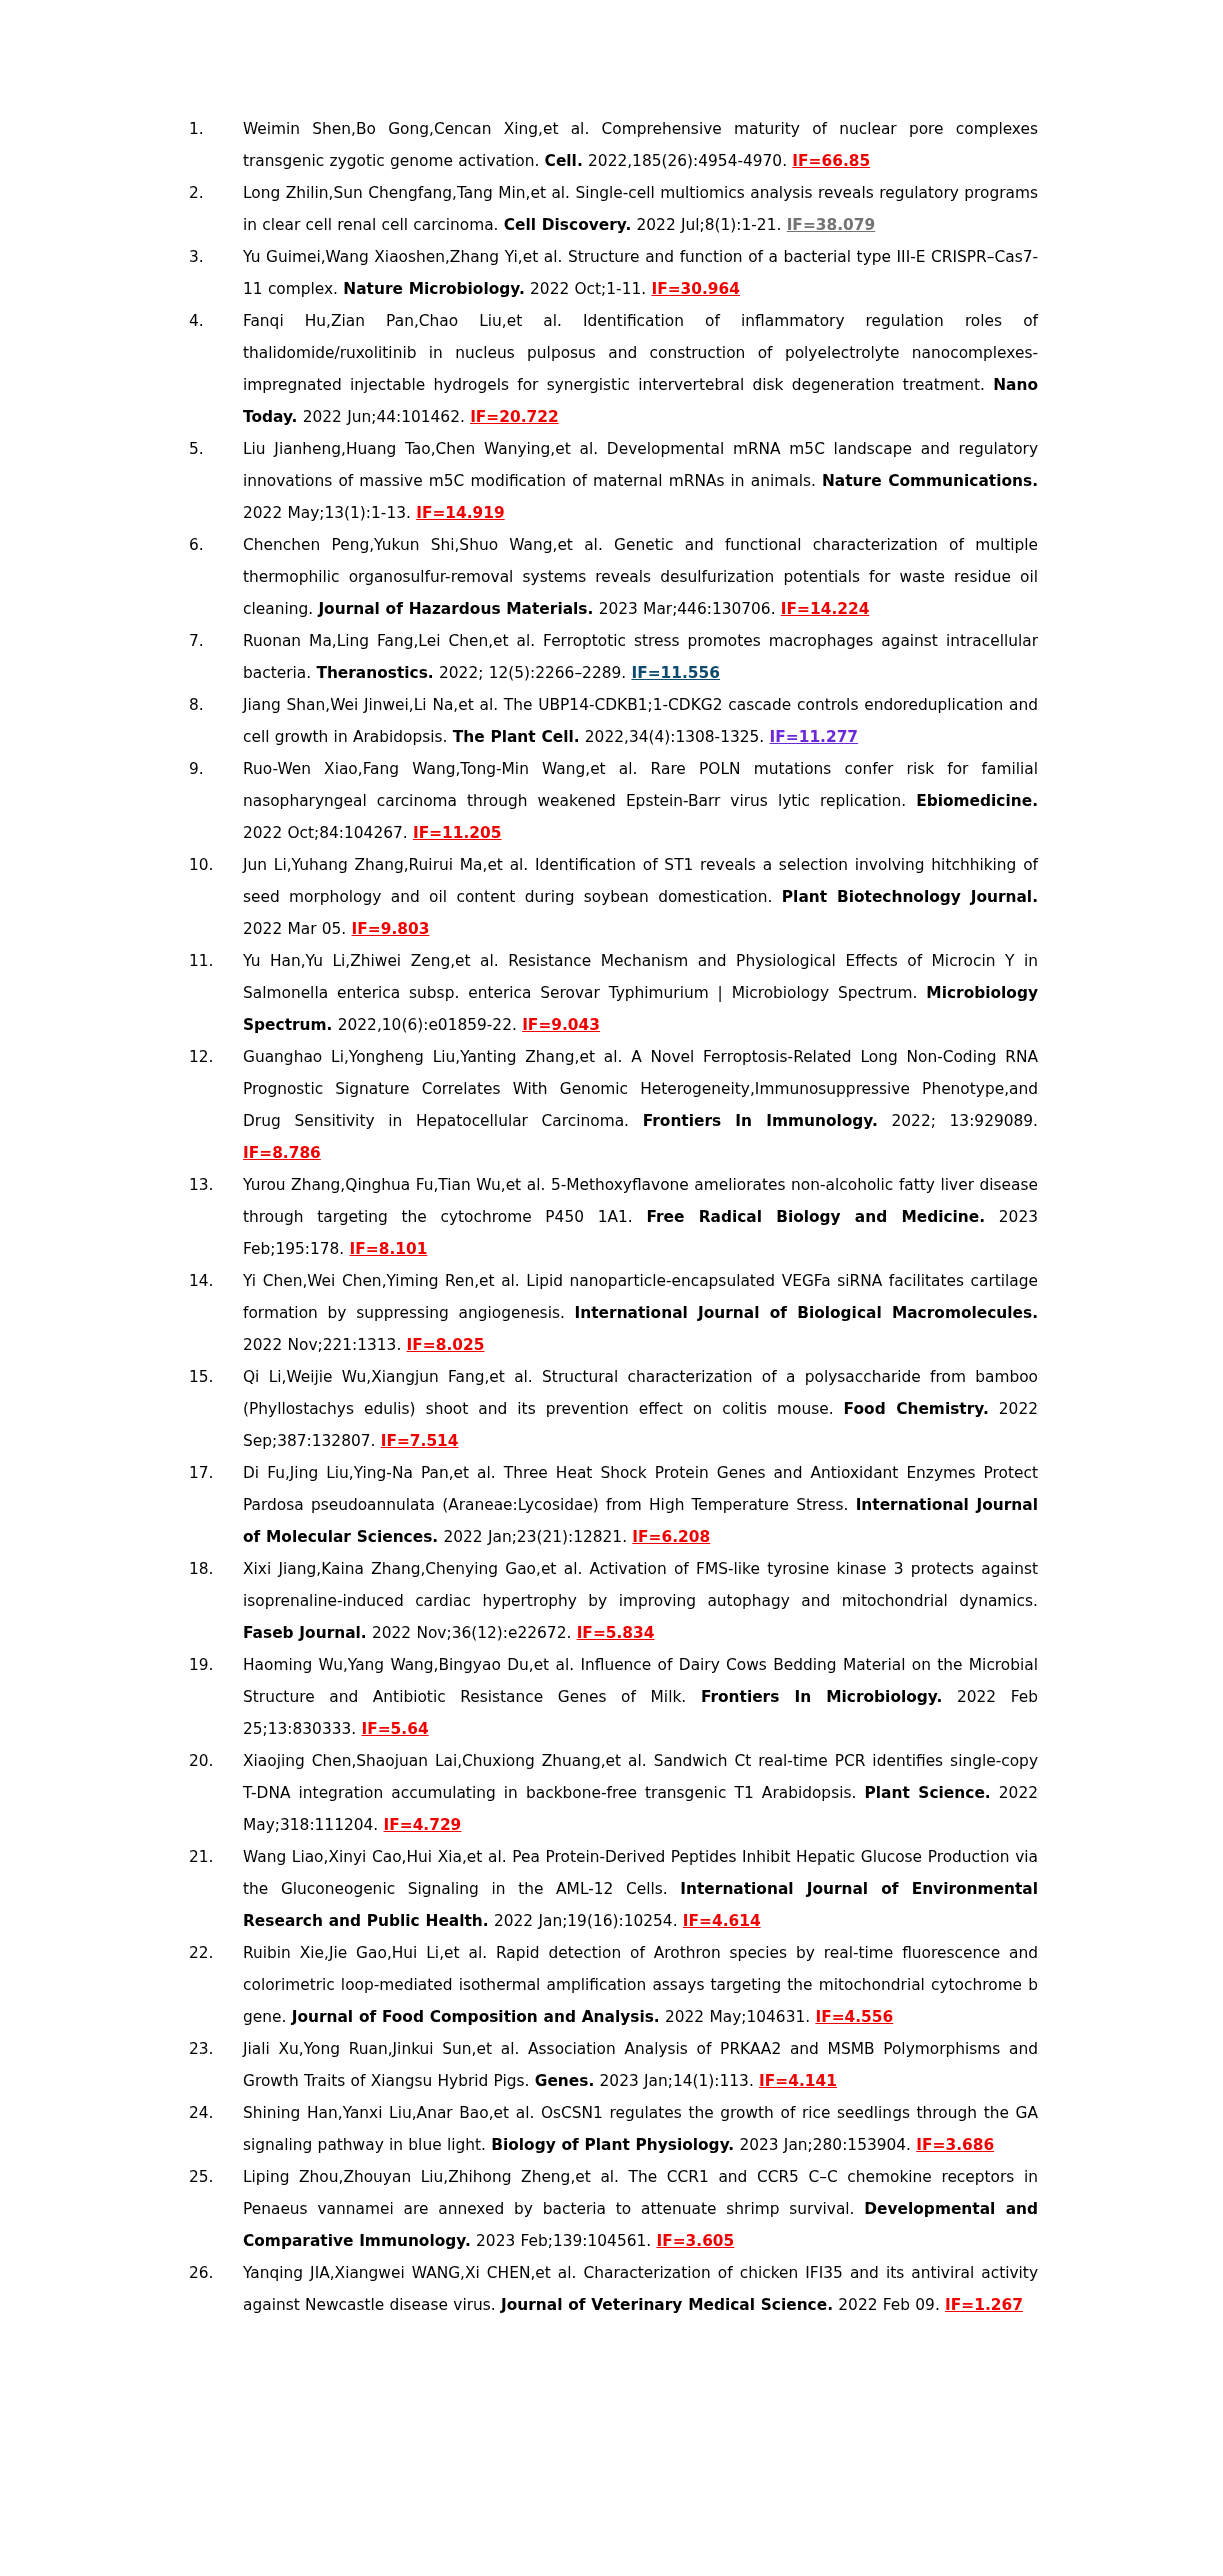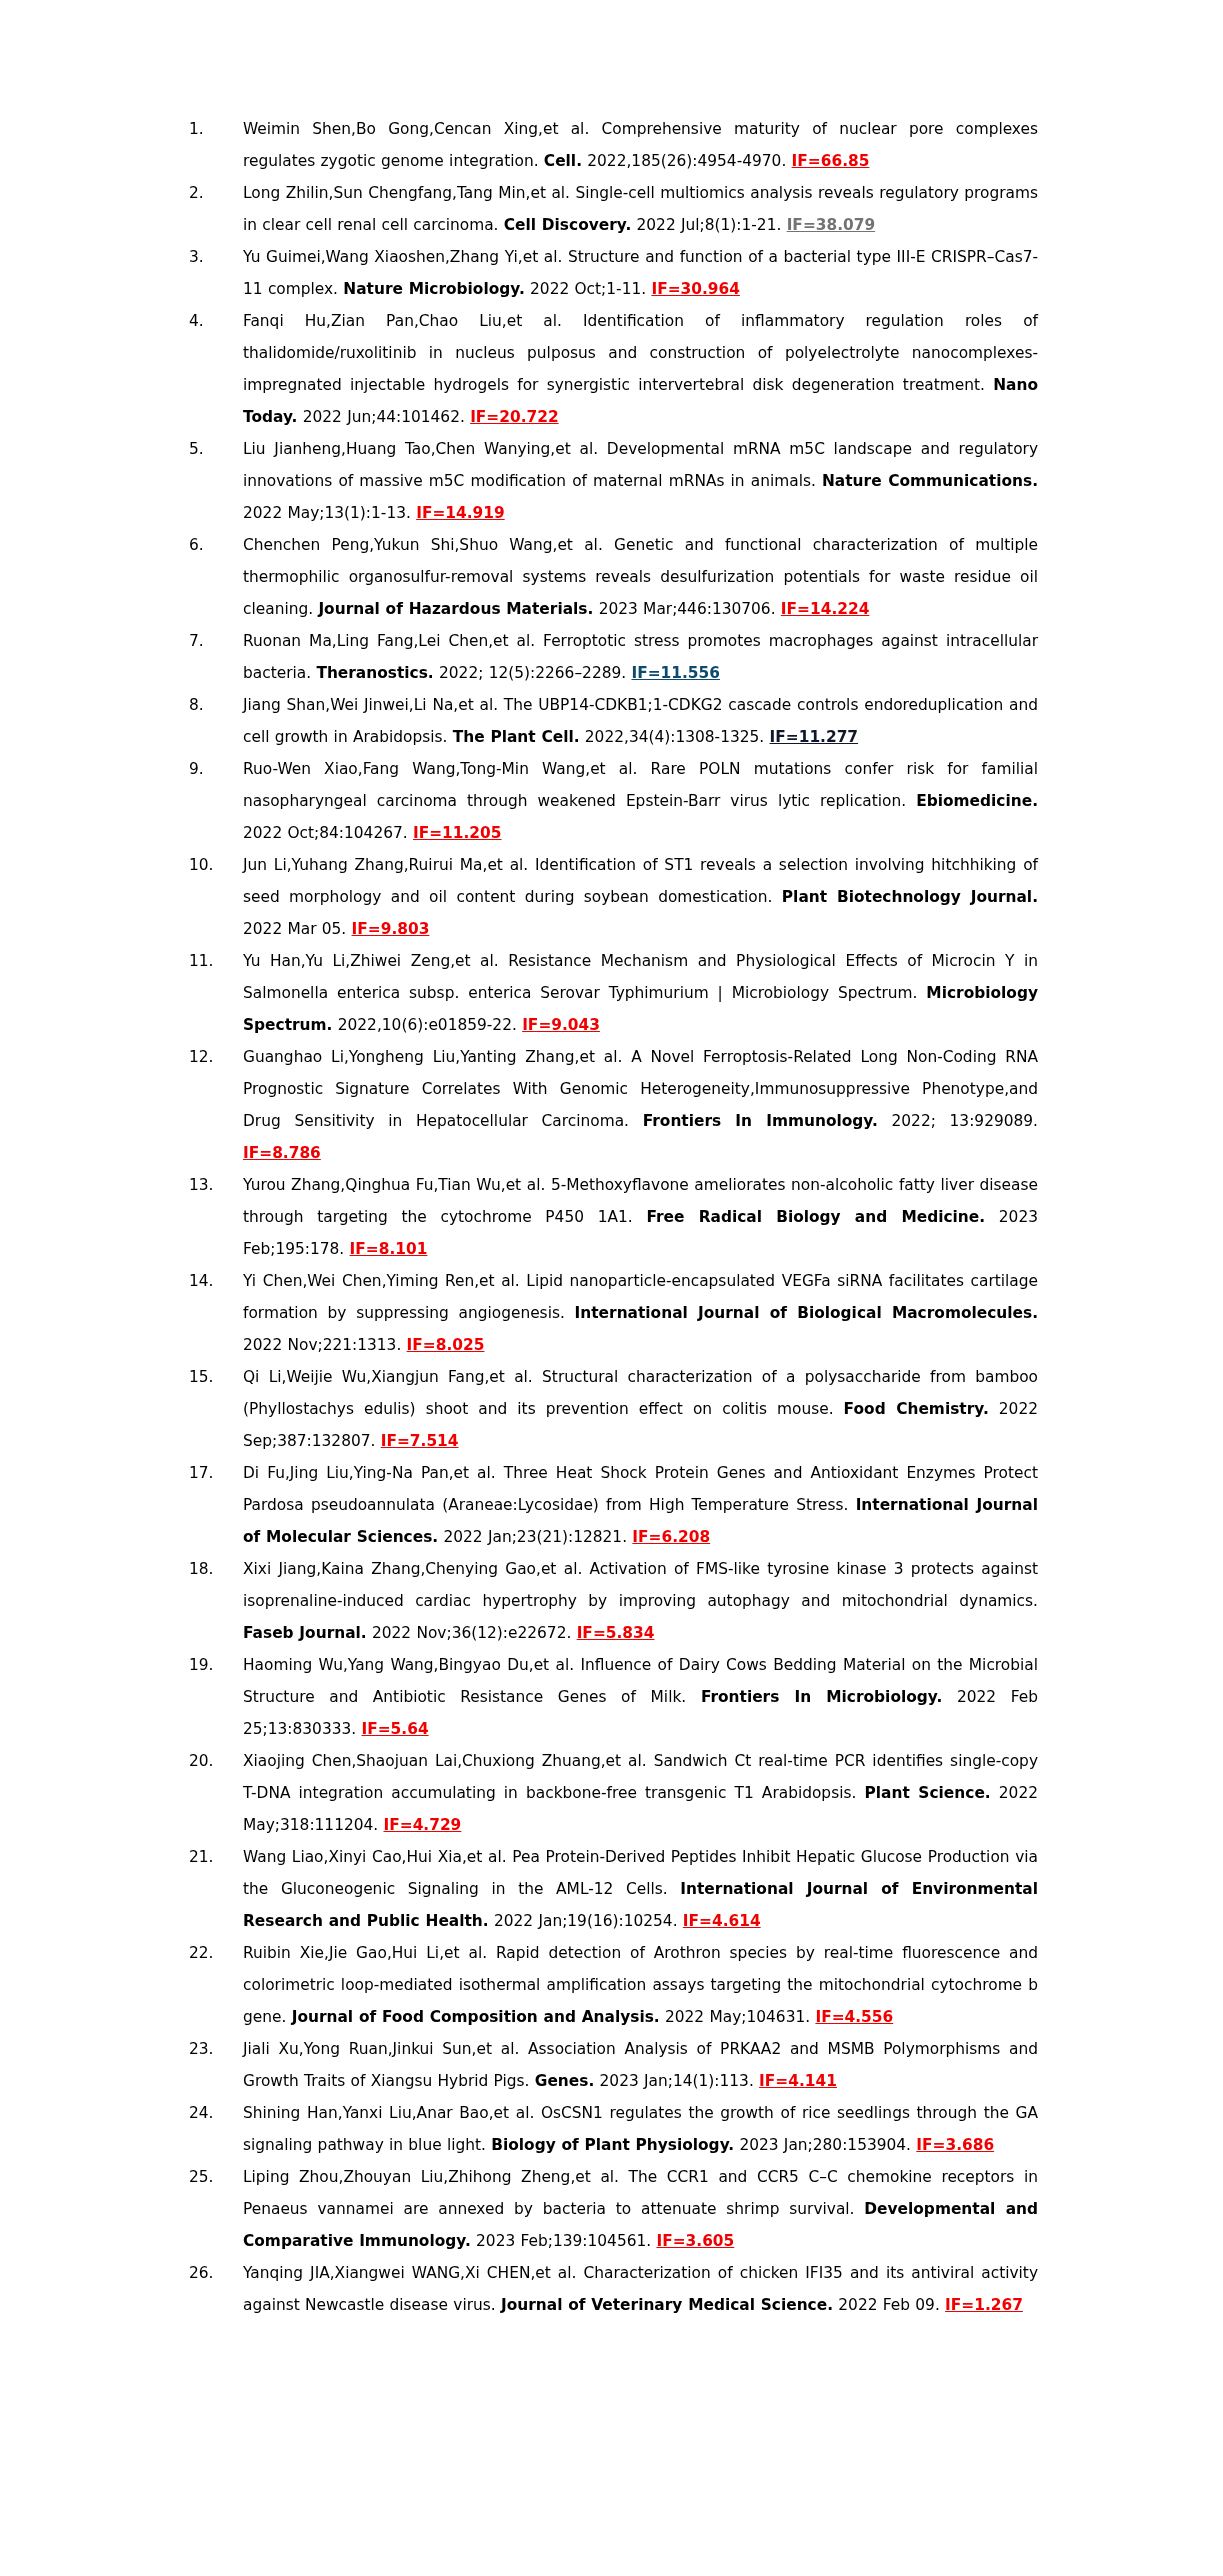--- a/index.html
+++ b/index.html
@@ -42,28 +42,28 @@
     color: #f00000;
     white-space: nowrap;
     text-decoration: underline;
   }
 </style>
 </head>
 <body>
 
 <div class="page">
   <div id="ref-list">
-      <div class="ref-item"><span class="ref-num">1.</span><span class="ref-text">Weimin Shen,Bo Gong,Cencan Xing,et al. Comprehensive maturity of nuclear pore complexes regulates zygotic genome integration. </span><span class="journal">Cell.</span><span class="cite"> 2022,185(26):4954-4970. </span><span class="if" style="color: rgb(240, 0, 0);">IF=66.85</span></div>
+      <div class="ref-item"><span class="ref-num">1.</span><span class="ref-text">Weimin Shen,Bo Gong,Cencan Xing,et al. Comprehensive maturity of nuclear pore complexes transgenic zygotic genome activation. </span><span class="journal">Cell.</span><span class="cite"> 2022,185(26):4954-4970. </span><span class="if" style="color: rgb(240, 0, 0);">IF=66.85</span></div>
       <div class="ref-item"><span class="ref-num">2.</span><span class="ref-text">Long Zhilin,Sun Chengfang,Tang Min,et al. Single-cell multiomics analysis reveals regulatory programs in clear cell renal cell carcinoma. </span><span class="journal">Cell Discovery.</span><span class="cite"> 2022 Jul;8(1):1-21. </span><span class="if" style="color: #737373;">IF=38.079</span></div>
       <div class="ref-item"><span class="ref-num">3.</span><span class="ref-text">Yu Guimei,Wang Xiaoshen,Zhang Yi,et al. Structure and function of a bacterial type III-E CRISPR–Cas7-11 complex. </span><span class="journal">Nature Microbiology.</span><span class="cite"> 2022 Oct;1-11. </span><span class="if" style="color: rgb(240, 0, 0);">IF=30.964</span></div>
       <div class="ref-item"><span class="ref-num">4.</span><span class="ref-text">Fanqi Hu,Zian Pan,Chao Liu,et al. Identification of inflammatory regulation roles of thalidomide/ruxolitinib in nucleus pulposus and construction of polyelectrolyte nanocomplexes-impregnated injectable hydrogels for synergistic intervertebral disk degeneration treatment. </span><span class="journal">Nano Today.</span><span class="cite"> 2022 Jun;44:101462. </span><span class="if" style="color: rgb(240, 0, 0);">IF=20.722</span></div>
       <div class="ref-item"><span class="ref-num">5.</span><span class="ref-text">Liu Jianheng,Huang Tao,Chen Wanying,et al. Developmental mRNA m5C landscape and regulatory innovations of massive m5C modification of maternal mRNAs in animals. </span><span class="journal">Nature Communications.</span><span class="cite"> 2022 May;13(1):1-13. </span><span class="if" style="color: rgb(240, 0, 0);">IF=14.919</span></div>
       <div class="ref-item"><span class="ref-num">6.</span><span class="ref-text">Chenchen Peng,Yukun Shi,Shuo Wang,et al. Genetic and functional characterization of multiple thermophilic organosulfur-removal systems reveals desulfurization potentials for waste residue oil cleaning. </span><span class="journal">Journal of Hazardous Materials.</span><span class="cite"> 2023 Mar;446:130706. </span><span class="if" style="color: rgb(240, 0, 0);">IF=14.224</span></div>
       <div class="ref-item"><span class="ref-num">7.</span><span class="ref-text">Ruonan Ma,Ling Fang,Lei Chen,et al. Ferroptotic stress promotes macrophages against intracellular bacteria. </span><span class="journal">Theranostics.</span><span class="cite"> 2022; 12(5):2266–2289. </span><span class="if" style="color: #0c4a6e;">IF=11.556</span></div>
-      <div class="ref-item"><span class="ref-num">8.</span><span class="ref-text">Jiang Shan,Wei Jinwei,Li Na,et al. The UBP14-CDKB1;1-CDKG2 cascade controls endoreduplication and cell growth in Arabidopsis. </span><span class="journal">The Plant Cell.</span><span class="cite"> 2022,34(4):1308-1325. </span><span class="if" style="color: #0f172a;">IF=11.277</span></div>
+      <div class="ref-item"><span class="ref-num">8.</span><span class="ref-text">Jiang Shan,Wei Jinwei,Li Na,et al. The UBP14-CDKB1;1-CDKG2 cascade controls endoreduplication and cell growth in Arabidopsis. </span><span class="journal">The Plant Cell.</span><span class="cite"> 2022,34(4):1308-1325. </span><span class="if" style="color: #6d28d9;">IF=11.277</span></div>
       <div class="ref-item"><span class="ref-num">9.</span><span class="ref-text">Ruo-Wen Xiao,Fang Wang,Tong-Min Wang,et al. Rare POLN mutations confer risk for familial nasopharyngeal carcinoma through weakened Epstein-Barr virus lytic replication. </span><span class="journal">Ebiomedicine.</span><span class="cite"> 2022 Oct;84:104267. </span><span class="if" style="color: rgb(240, 0, 0);">IF=11.205</span></div>
       <div class="ref-item"><span class="ref-num">10.</span><span class="ref-text">Jun Li,Yuhang Zhang,Ruirui Ma,et al. Identification of ST1 reveals a selection involving hitchhiking of seed morphology and oil content during soybean domestication. </span><span class="journal">Plant Biotechnology Journal.</span><span class="cite"> 2022 Mar 05. </span><span class="if" style="color: rgb(240, 0, 0);">IF=9.803</span></div>
       <div class="ref-item"><span class="ref-num">11.</span><span class="ref-text">Yu Han,Yu Li,Zhiwei Zeng,et al. Resistance Mechanism and Physiological Effects of Microcin Y in Salmonella enterica subsp. enterica Serovar Typhimurium | Microbiology Spectrum. </span><span class="journal">Microbiology Spectrum.</span><span class="cite"> 2022,10(6):e01859-22. </span><span class="if" style="color: rgb(240, 0, 0);">IF=9.043</span></div>
       <div class="ref-item"><span class="ref-num">12.</span><span class="ref-text">Guanghao Li,Yongheng Liu,Yanting Zhang,et al. A Novel Ferroptosis-Related Long Non-Coding RNA Prognostic Signature Correlates With Genomic Heterogeneity,Immunosuppressive Phenotype,and Drug Sensitivity in Hepatocellular Carcinoma. </span><span class="journal">Frontiers In Immunology.</span><span class="cite"> 2022; 13:929089. </span><span class="if" style="color: rgb(240, 0, 0);">IF=8.786</span></div>
       <div class="ref-item"><span class="ref-num">13.</span><span class="ref-text">Yurou Zhang,Qinghua Fu,Tian Wu,et al. 5-Methoxyflavone ameliorates non-alcoholic fatty liver disease through targeting the cytochrome P450 1A1. </span><span class="journal">Free Radical Biology and Medicine.</span><span class="cite"> 2023 Feb;195:178. </span><span class="if" style="color: rgb(240, 0, 0);">IF=8.101</span></div>
       <div class="ref-item"><span class="ref-num">14.</span><span class="ref-text">Yi Chen,Wei Chen,Yiming Ren,et al. Lipid nanoparticle-encapsulated VEGFa siRNA facilitates cartilage formation by suppressing angiogenesis. </span><span class="journal">International Journal of Biological Macromolecules.</span><span class="cite"> 2022 Nov;221:1313. </span><span class="if" style="color: rgb(240, 0, 0);">IF=8.025</span></div>
       <div class="ref-item"><span class="ref-num">15.</span><span class="ref-text">Qi Li,Weijie Wu,Xiangjun Fang,et al. Structural characterization of a polysaccharide from bamboo (Phyllostachys edulis) shoot and its prevention effect on colitis mouse. </span><span class="journal">Food Chemistry.</span><span class="cite"> 2022 Sep;387:132807. </span><span class="if" style="color: rgb(240, 0, 0);">IF=7.514</span></div>
       <div class="ref-item"><span class="ref-num">17.</span><span class="ref-text">Di Fu,Jing Liu,Ying-Na Pan,et al. Three Heat Shock Protein Genes and Antioxidant Enzymes Protect Pardosa pseudoannulata (Araneae:Lycosidae) from High Temperature Stress. </span><span class="journal">International Journal of Molecular Sciences.</span><span class="cite"> 2022 Jan;23(21):12821. </span><span class="if" style="color: rgb(240, 0, 0);">IF=6.208</span></div>
       <div class="ref-item"><span class="ref-num">18.</span><span class="ref-text">Xixi Jiang,Kaina Zhang,Chenying Gao,et al. Activation of FMS-like tyrosine kinase 3 protects against isoprenaline-induced cardiac hypertrophy by improving autophagy and mitochondrial dynamics. </span><span class="journal">Faseb Journal.</span><span class="cite"> 2022 Nov;36(12):e22672. </span><span class="if" style="color: rgb(240, 0, 0);">IF=5.834</span></div>
       <div class="ref-item"><span class="ref-num">19.</span><span class="ref-text">Haoming Wu,Yang Wang,Bingyao Du,et al. Influence of Dairy Cows Bedding Material on the Microbial Structure and Antibiotic Resistance Genes of Milk. </span><span class="journal">Frontiers In Microbiology.</span><span class="cite"> 2022 Feb 25;13:830333. </span><span class="if" style="color: rgb(240, 0, 0);">IF=5.64</span></div>

